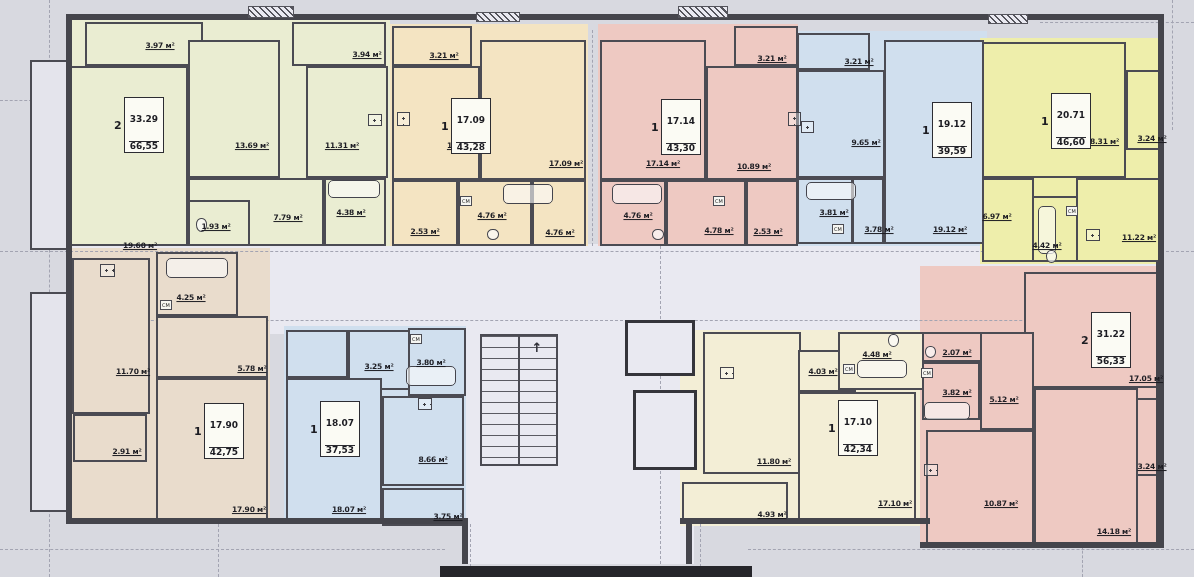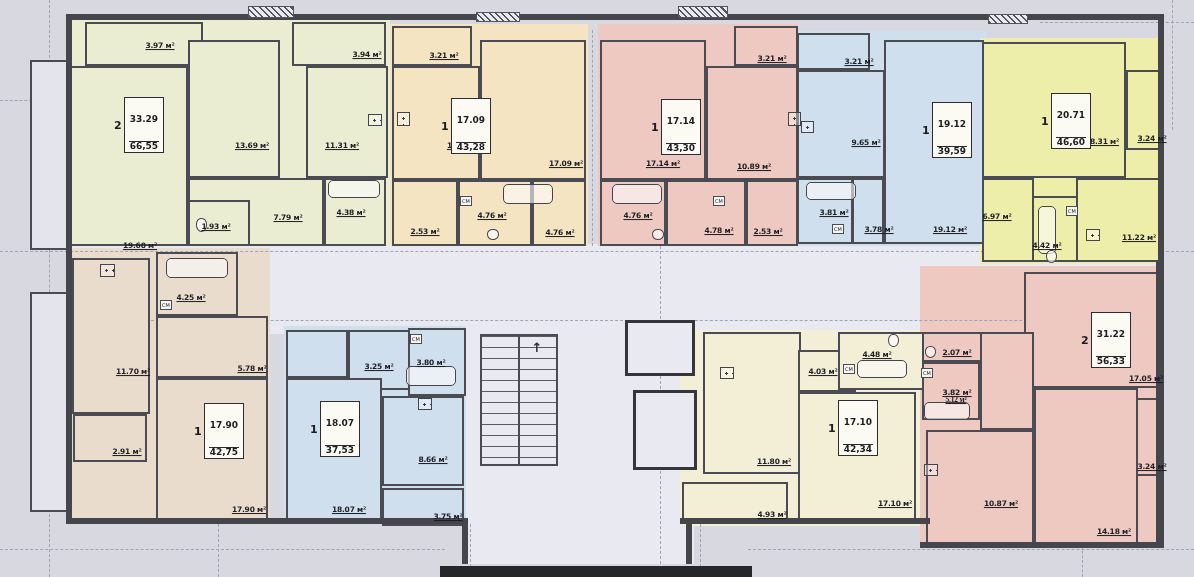--- a/index.html
+++ b/index.html
@@ -202,21 +202,21 @@
     <div class="arealabel" style="left: 433px; top: 460px;">8.66 м²</div>
     <div class="arealabel" style="left: 349px; top: 510px;">18.07 м²</div>
     <div class="arealabel" style="left: 448px; top: 517px;">3.75 м²</div>
     <div class="arealabel" style="left: 823px; top: 372px;">4.03 м²</div>
     <div class="arealabel" style="left: 877px; top: 355px;">4.48 м²</div>
     <div class="arealabel" style="left: 774px; top: 462px;">11.80 м²</div>
     <div class="arealabel" style="left: 895px; top: 504px;">17.10 м²</div>
     <div class="arealabel" style="left: 772px; top: 515px;">4.93 м²</div>
     <div class="arealabel" style="left: 957px; top: 353px;">2.07 м²</div>
     <div class="arealabel" style="left: 957px; top: 393px;">3.82 м²</div>
-    <div class="arealabel" style="left: 956px; top: 400px; font-family: Liberation Serif, serif;">5.12 м²</div>
+    <div class="arealabel" style="left: 1004px; top: 400px;">5.12 м²</div>
     <div class="arealabel" style="left: 1001px; top: 504px;">10.87 м²</div>
     <div class="arealabel" style="left: 1146px; top: 379px;">17.05 м²</div>
     <div class="arealabel" style="left: 1114px; top: 509px; margin-top: 23px;">14.18 м²</div>
     <div class="arealabel" style="left: 1152px; top: 467px;">3.24 м²</div>
     <div class="infobox" style="left: 114px; top: 97px;">
       <span class="cnt">2</span>
       <span class="vals">
         <span class="lv">33.29</span>
         <span class="tt">66,55</span>
       </span>

